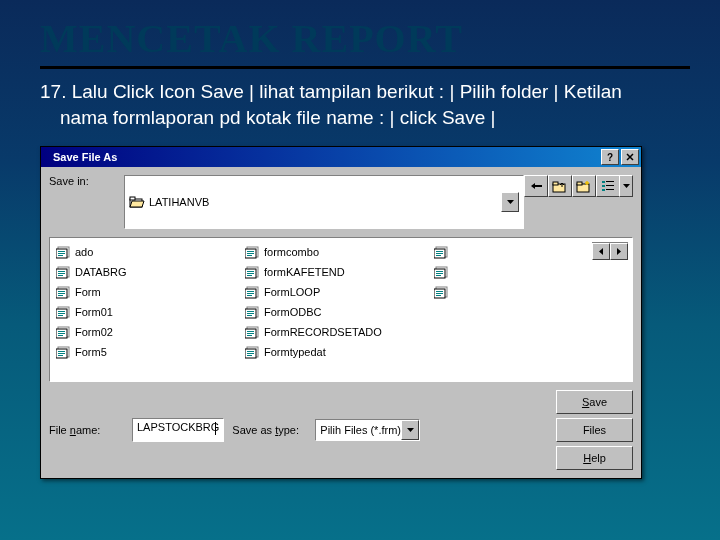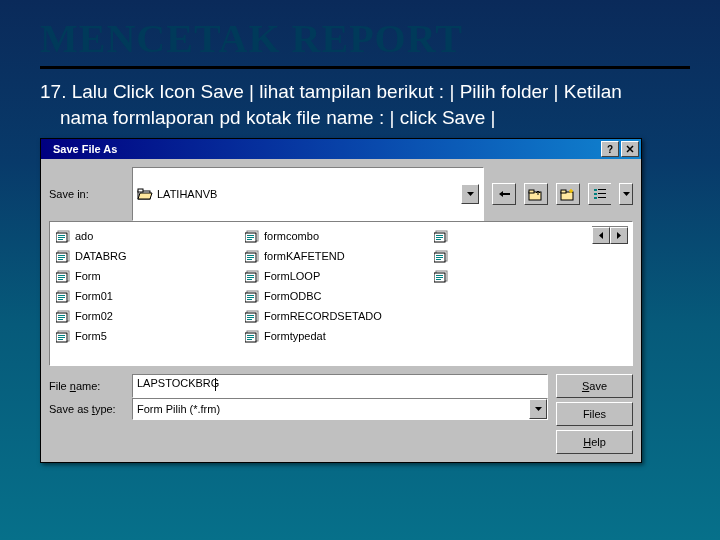--- a/index.html
+++ b/index.html
@@ -1,39 +1,39 @@
 <!DOCTYPE html>
 <html><head>
 <meta charset="utf-8">
 <style>
 html,body{margin:0;padding:0;width:720px;height:540px;overflow:hidden}
 body{background:linear-gradient(to bottom,#0a2a5a 0%,#083a6a 30%,#065a7a 60%,#06708a 100%);font-family:Arial,sans-serif}
 .slide{padding:15px 30px 0 40px;position:relative}
 .title{color:#003a5a;font-size:40px;font-weight:bold;font-family:"Times New Roman",serif;letter-spacing:1px;margin-bottom:4px}
 .hr{height:3px;background:#000;margin-bottom:10px}
-.instr{color:#fff;font-size:19px;line-height:1.35;margin-bottom:8px}
+.instr{color:#fff;font-size:19px;line-height:1.35;margin-bottom:16px}
 .indent{margin-left:20px}
 .dialog{width:600px;border:1px solid #000;background:#c0c0c0;font-family:Tahoma,Arial,sans-serif;font-size:11px;box-shadow:2px 2px 4px rgba(0,0,0,0.5)}
 .titlebar{background:linear-gradient(to right,#000080,#1084d0);color:#fff;display:flex;align-items:center;padding:2px 2px 2px 12px;font-weight:bold;font-size:11px}
 .titlebar-text{flex:1}
 .tbtn{width:16px;height:14px;background:#c0c0c0;border:1px solid;border-color:#fff #404040 #404040 #fff;margin-left:2px;display:flex;align-items:center;justify-content:center;font-size:10px;font-weight:bold;color:#000;cursor:default}
 .dbody{padding:8px}
-.row{display:flex;align-items:center;margin-bottom:0;gap:8px}
+.row{display:flex;align-items:flex-start;margin-bottom:8px;}
 .lbl{width:75px}
 .underline{text-decoration:underline}
 .savein{flex:1;background:#fff;border:1px solid;border-color:#808080 #fff #fff #808080;height:20px;display:flex;align-items:center;padding:16px 4px;gap:4px}
 .toolbtn{width:22px;height:20px;border:1px solid;border-color:#fff #404040 #404040 #fff;background:#c0c0c0;display:flex;align-items:center;justify-content:center;cursor:default}
 .filebox{background:#fff;border:1px solid;border-color:#808080 #fff #fff #808080;height:135px;padding:4px;display:flex;}
 .filegrid{flex:1;display:flex;flex-direction:column;flex-wrap:wrap;align-content:flex-start;overflow:hidden}
 .fitem{display:flex;align-items:center;gap:3px;width:185px;height:18px;padding:1px 2px;cursor:default}
 .hscroll{display:flex;height:16px;background:#c0c0c0;border-top:1px solid #808080}
 .scrbtn{width:16px;height:15px;border:1px solid;border-color:#fff #404040 #404040 #fff;display:flex;align-items:center;justify-content:center}
 .scrtrack{flex:1;background:#d4d0c8}
 .botrow{display:flex;gap:8px;margin-top:8px}
-.botleft{flex:1;display:flex;flex-direction:column;}
+.botleft{flex:1;display:flex;flex-direction:row;gap:8px}
 .field{display:flex;align-items:center;gap:8px}
 .txtinput{flex:1;background:#fff;border:1px solid;border-color:#808080 #fff #fff #808080;height:18px;padding:2px 4px;font-family:Tahoma,Arial;font-size:11px}
 .dd{flex:1;background:#fff;border:1px solid;border-color:#808080 #fff #fff #808080;height:20px;display:flex;align-items:center;padding:0 0 0 4px}
 .ddbtn{width:16px;height:18px;background:#c0c0c0;border:1px solid;border-color:#fff #404040 #404040 #fff;margin-left:auto;display:flex;align-items:center;justify-content:center}
 .botright{display:flex;flex-direction:column;gap:4px}
 .btn{width:75px;height:22px;background:#c0c0c0;border:1px solid;border-color:#fff #404040 #404040 #fff;display:flex;align-items:center;justify-content:center;cursor:default}
 svg{display:block}
 .caret{position:absolute;width:1px;height:13px;background:#000;animation:blink 1s steps(1) infinite}
 @keyframes blink{50%{opacity:0}}
 </style>
@@ -311,21 +311,21 @@
           <div class="field">
             <span class="lbl">File <span class="underline">n</span>ame:</span>
             <div class="txtinput" style="position:relative">
               <span>LAPSTOCKBRG</span>
               <span class="caret" style="left:82px;top:3px"></span>
             </div>
           </div>
           <div class="field">
             <span class="lbl">Save as <span class="underline">t</span>ype:</span>
             <div class="dd">
-              <span>Form Pilih (*.frm)</span>
+              <span>Pilih Files (*.frm)</span>
               <div class="ddbtn">
                 <svg width="7" height="4">
                     <path d="M0 0 L7 0 L3.5 4 Z" fill="#000"></path>
                   </svg>
               </div>
             </div>
           </div>
         </div>
         <div class="botright">
           <div class="btn">

